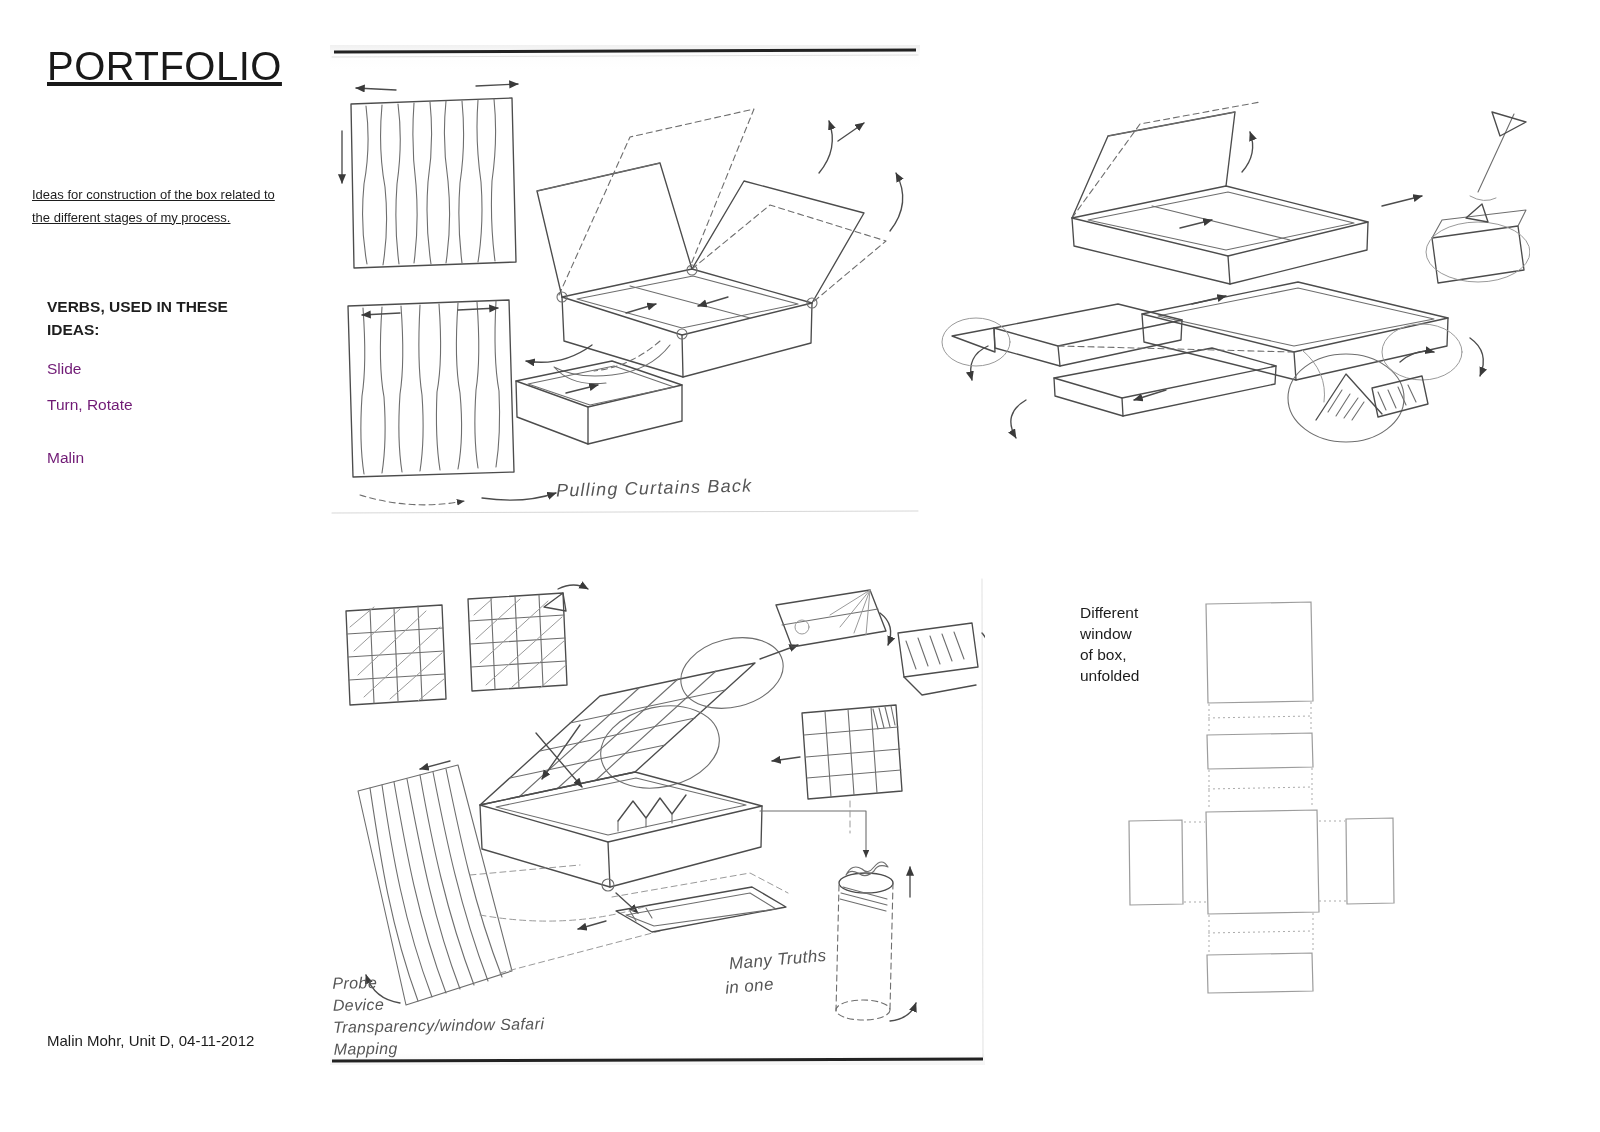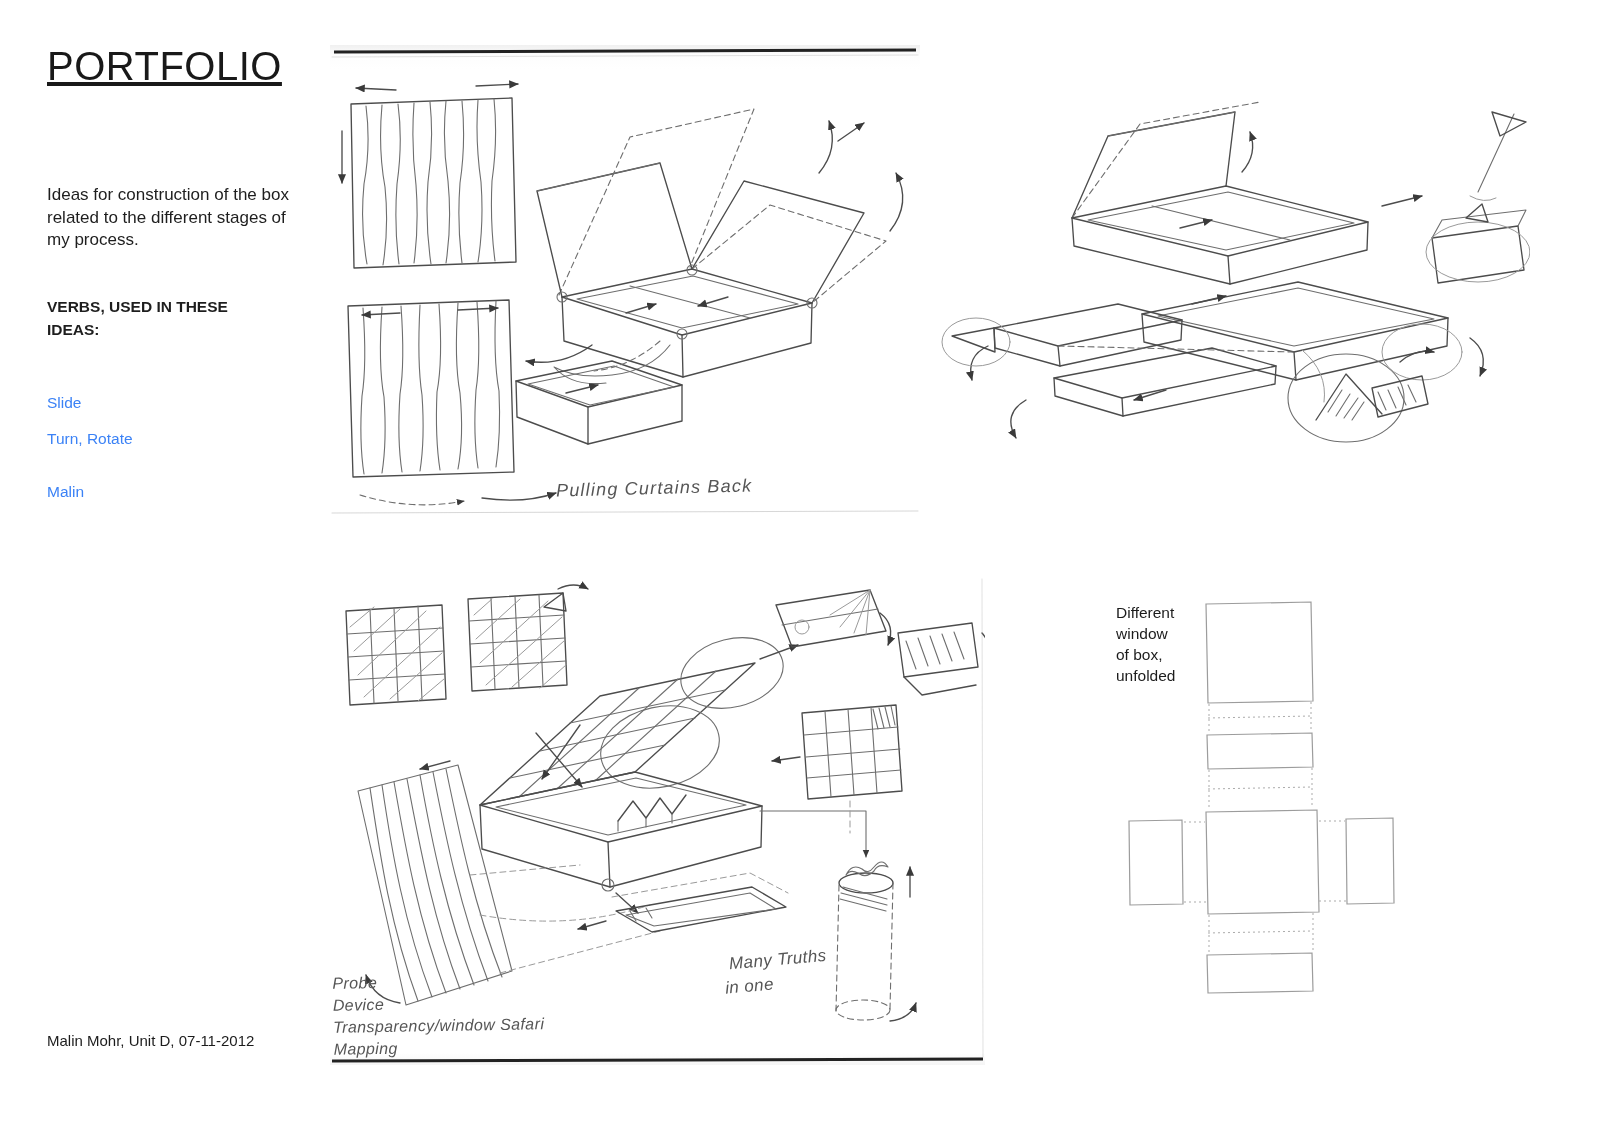--- a/index.html
+++ b/index.html
@@ -4,28 +4,28 @@
 <style>
   * { margin:0; padding:0; box-sizing:border-box; }
   html,body { background:#ffffff; }
   body { font-family:"Liberation Sans", sans-serif; }
   .page { position:relative; width:1600px; height:1132px; background:#ffffff; overflow:hidden; }
 
   .title { position:absolute; left:47px; top:42px; font-size:40px; line-height:49px;
            font-weight:400; letter-spacing:.5px; color:#191919;text-decoration:underline; }
   .title-line { display:block; }
 
-  .intro { position:absolute; left:47px; top:184px; width:250px;
-           font-size:17px; line-height:22.5px; color:#1e1e1e; }
+  .intro { position:absolute; left:32px; top:184px; width:250px;
+           font-size:13px; line-height:22.5px; color:#1e1e1e;text-decoration:underline; }
   .verbs-heading { position:absolute; left:47px; top:296px; width:218px;
            font-size:15.5px; line-height:22.5px; color:#1e1e1e;font-weight:bold; }
-  .verb { position:absolute; left:47px; font-size:15.5px; color:#3b82f6;margin-top:34px; }
+  .verb { position:absolute; left:47px; font-size:15.5px; color:#701a75; }
   .footer { position:absolute; left:47px; top:1032px; font-size:15px; color:#1c1c1c; }
 
-  .label { position:absolute; left:1080px; top:602px; font-size:15.5px; line-height:21px; color:#1c1c1c;margin-left:36px; }
+  .label { position:absolute; left:1080px; top:602px; font-size:15.5px; line-height:21px; color:#1c1c1c; }
 
   .hand { position:absolute; font-style:italic; color:#565656; font-size:16px;
           line-height:22px; letter-spacing:.4px; }
   .caption-top { left:556px; top:477px; font-size:18px; letter-spacing:1.2px; transform:rotate(-1.5deg); }
   .notes-block { left:333px; top:971px; transform:rotate(-1deg); }
   .caption-many { left:730px; top:948px; font-size:17px; line-height:24px; transform:rotate(-5deg); }
 
   svg.sketch { position:absolute; }
   .scan-a { background:linear-gradient(180deg,#f0f0f0 0px,#fdfdfd 10px,#ffffff 24px); }
   .scan-b { background:linear-gradient(0deg,#f5f5f5 0px,#ffffff 12px); }
@@ -48,21 +48,21 @@
     <span class="title-line">PORTFOLIO</span>
   </h1>
 
   <p class="intro">Ideas for construction of the box related to the different stages of my process.</p>
   <p class="verbs-heading">VERBS, USED IN THESE IDEAS:</p>
 
   <div class="verb" style="top:360px">Slide</div>
   <div class="verb" style="top:396px">Turn, Rotate</div>
   <div class="verb" style="top:449px">Malin</div>
 
-  <div class="footer">Malin Mohr, Unit D, 07-11-2012</div>
+  <div class="footer">Malin Mohr, Unit D, 04-11-2012</div>
 
   <svg class="sketch scan-a" style="left:330px; top:45px;" width="590" height="470" viewBox="0 0 590 470">
     <defs>
       <marker id="ah1" markerWidth="9" markerHeight="9" refX="6.5" refY="3" orient="auto">
         <path d="M0,0 L7,3 L0,6 Z" style="fill:#3a3a3a;stroke:none"></path>
       </marker>
     </defs>
 
     <g>
       <path class="edge" d="M4,7 L586,5"></path>

